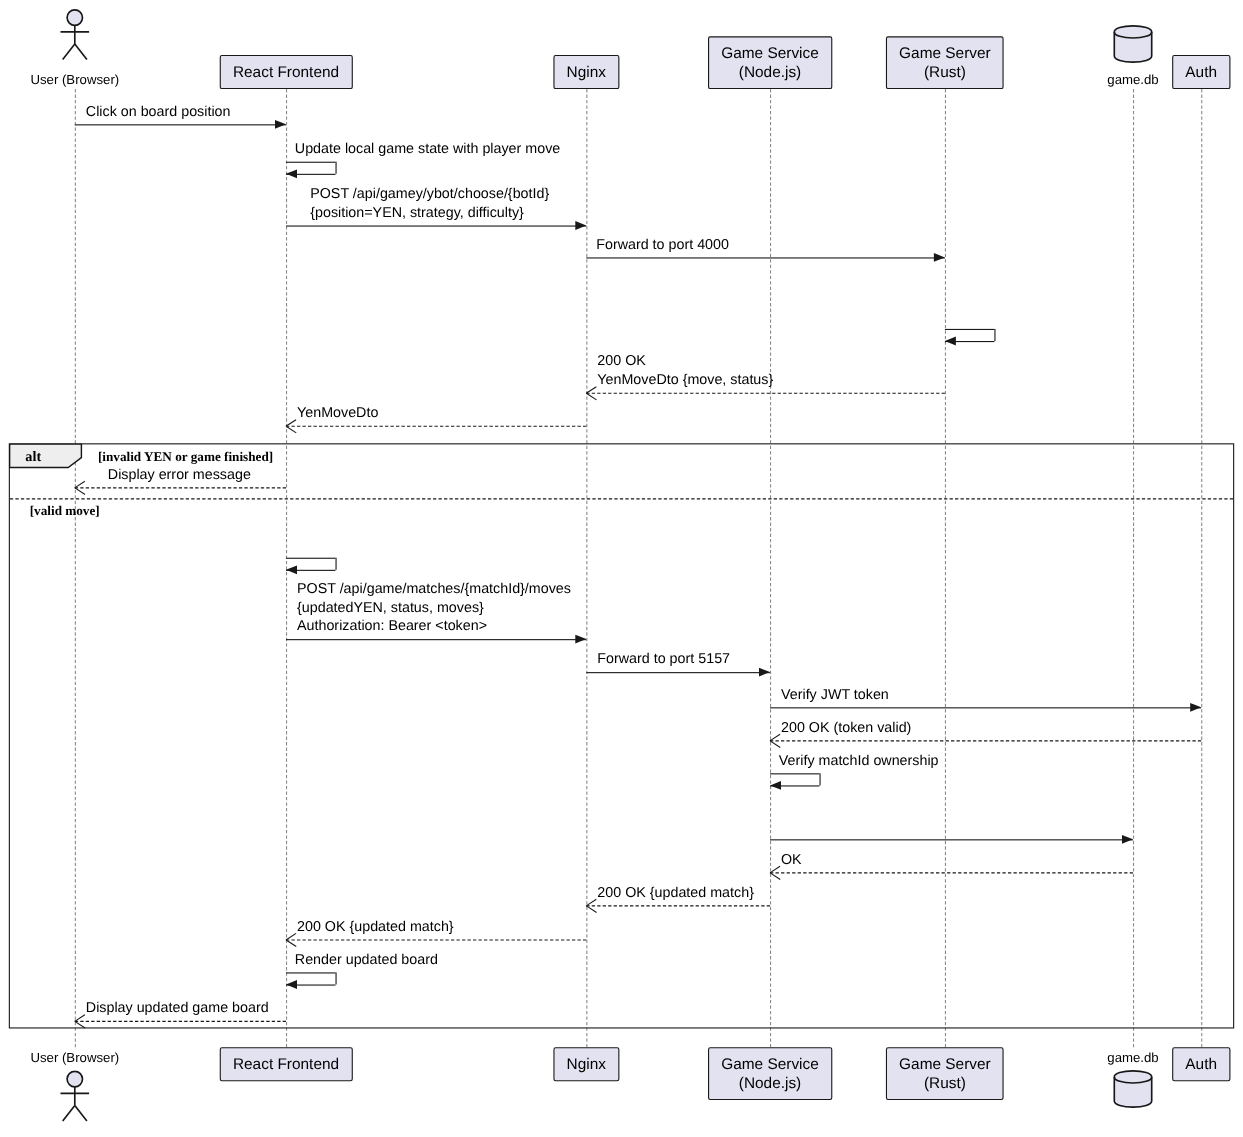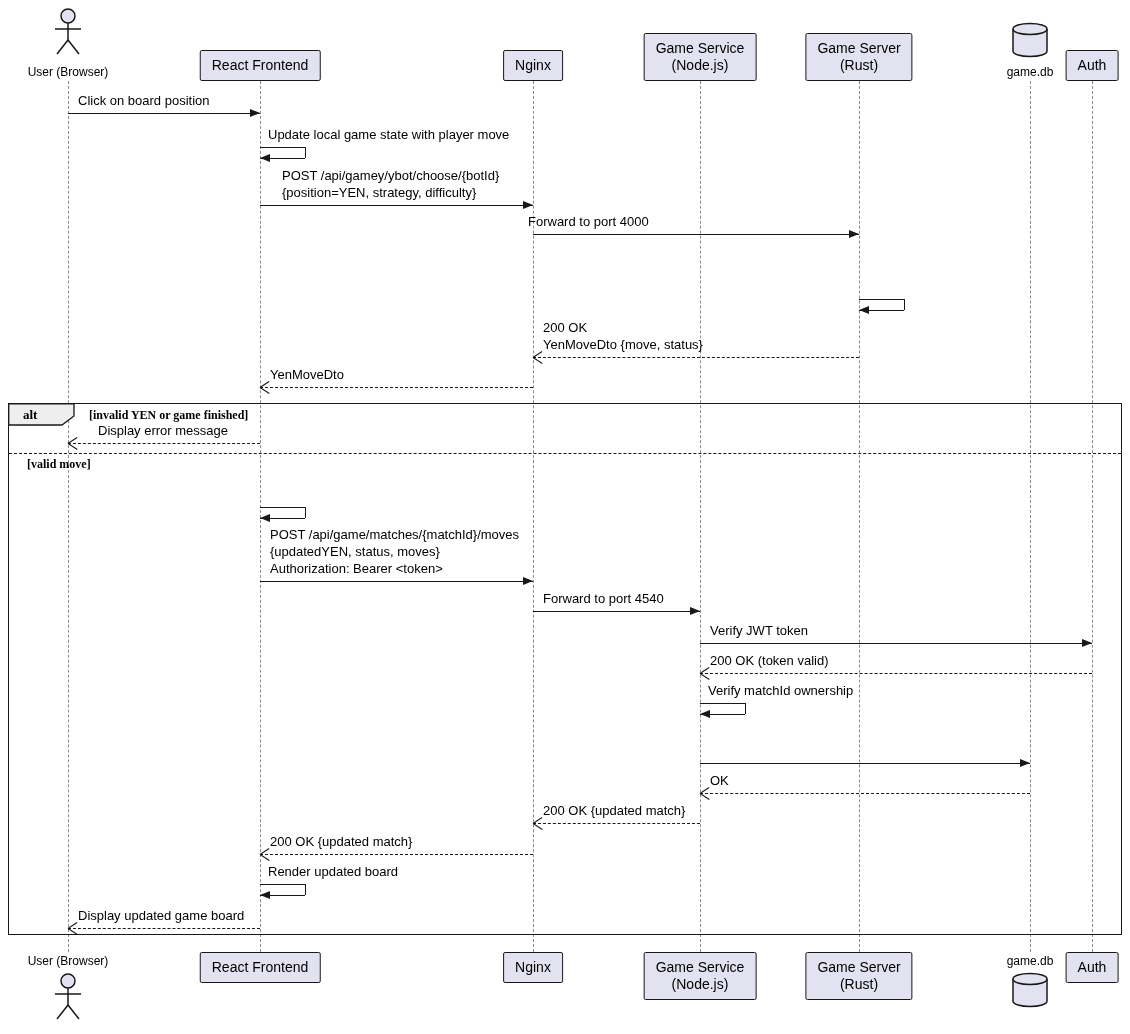--- a/index.html
+++ b/index.html
@@ -110,21 +110,21 @@
     <div class="head-right" style="left: 250px; top: 109px;"></div>
     <div class="msg-label" style="left: 268px; bottom: 891px;">Update local game state with player move</div>
     <div class="mline solid" style="left: 260px; top: 147px; width: 45px;"></div>
     <div class="vline" style="left: 305px; top: 147px; height: 11px;"></div>
     <div class="mline solid" style="left: 260px; top: 158px; width: 45px;"></div>
     <div class="head-left" style="left: 260px; top: 154px;"></div>
     <div class="msg-label" style="left: 270px; bottom: 833px; margin-left: 12px;">POST /api/gamey/ybot/choose/{botId}
 {position=YEN, strategy, difficulty}</div>
     <div class="mline solid" style="left: 260px; top: 205px; width: 273px;"></div>
     <div class="head-right" style="left: 523px; top: 201px;"></div>
-    <div class="msg-label" style="left: 528px; bottom: 804px;">Forward to port 4000</div>
+    <div class="msg-label" style="left: 542px; bottom: 804px;">Forward to port 4000</div>
     <div class="mline solid" style="left: 533px; top: 234px; width: 326px;"></div>
     <div class="head-right" style="left: 849px; top: 230px;"></div>
     <div class="mline solid" style="left: 859px; top: 299px; width: 45px;"></div>
     <div class="vline" style="left: 904px; top: 299px; height: 11px;"></div>
     <div class="mline solid" style="left: 859px; top: 310px; width: 45px;"></div>
     <div class="head-left" style="left: 859px; top: 306px;"></div>
     <div class="msg-label" style="left: 543px; bottom: 681px;">200 OK
 YenMoveDto {move, status}</div>
     <div class="mline dashed" style="left: 533px; top: 357px; width: 326px;"></div>
     <div class="ohead left" style="left: 533px; top: 357px;"></div>
@@ -136,21 +136,21 @@
     <div class="ohead left" style="left: 68px; top: 443px;"></div>
     <div class="mline solid" style="left: 260px; top: 507px; width: 45px;"></div>
     <div class="vline" style="left: 305px; top: 507px; height: 11px;"></div>
     <div class="mline solid" style="left: 260px; top: 518px; width: 45px;"></div>
     <div class="head-left" style="left: 260px; top: 514px;"></div>
     <div class="msg-label" style="left: 270px; bottom: 457px;">POST /api/game/matches/{matchId}/moves
 {updatedYEN, status, moves}
 Authorization: Bearer &lt;token&gt;</div>
     <div class="mline solid" style="left: 260px; top: 581px; width: 273px;"></div>
     <div class="head-right" style="left: 523px; top: 577px;"></div>
-    <div class="msg-label" style="left: 543px; bottom: 427px;">Forward to port 4540</div>
+    <div class="msg-label" style="left: 543px; bottom: 427px;">Forward to port 5157</div>
     <div class="mline solid" style="left: 533px; top: 611px; width: 167px;"></div>
     <div class="head-right" style="left: 690px; top: 607px;"></div>
     <div class="msg-label" style="left: 710px; bottom: 395px;">Verify JWT token</div>
     <div class="mline solid" style="left: 700px; top: 643px; width: 392px;"></div>
     <div class="head-right" style="left: 1082px; top: 639px;"></div>
     <div class="msg-label" style="left: 710px; bottom: 365px;">200 OK (token valid)</div>
     <div class="mline dashed" style="left: 700px; top: 673px; width: 392px;"></div>
     <div class="ohead left" style="left: 700px; top: 673px;"></div>
     <div class="msg-label" style="left: 708px; bottom: 335px;">Verify matchId ownership</div>
     <div class="mline solid" style="left: 700px; top: 703px; width: 45px;"></div>

